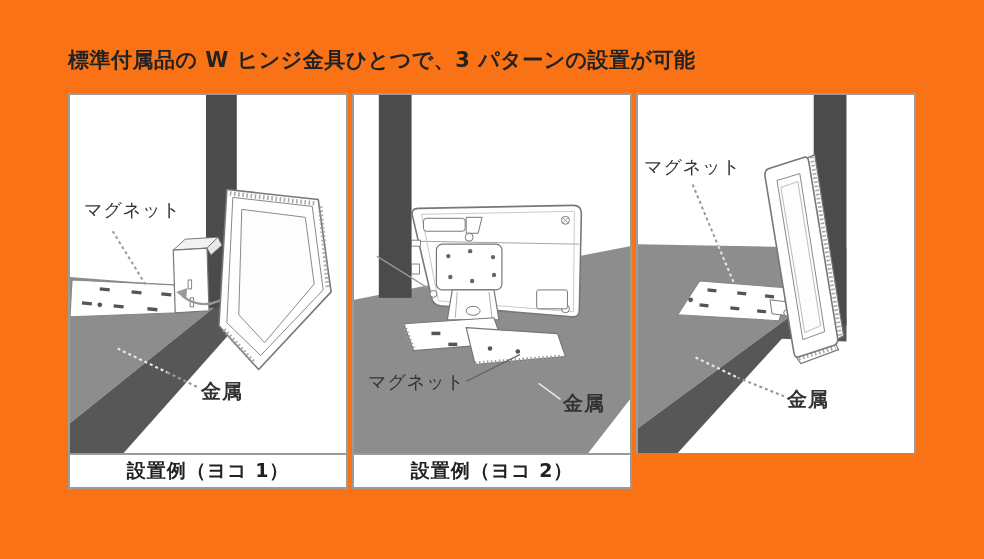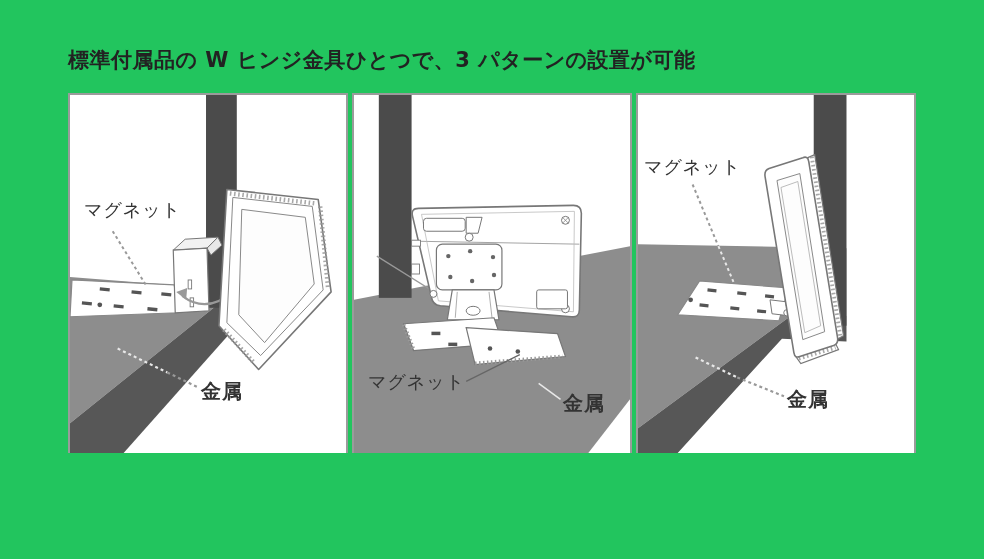--- a/index.html
+++ b/index.html
@@ -1,16 +1,16 @@
 <!DOCTYPE html>
 <html><head>
 <meta charset="utf-8">
 <style>
   html,body{margin:0;padding:0;background:#ffffff;}
-  .stage{position:relative;width:984px;height:559px;background:#22c55e;overflow:hidden;
+  .stage{position:relative;width:984px;height:559px;background:#f97316;overflow:hidden;
          font-family:"DejaVu Sans","Liberation Sans",sans-serif;}
   .title{position:absolute;left:68px;top:46px;font-size:21px;font-weight:bold;
          color:#222;letter-spacing:0.5px;white-space:nowrap;}
   .panels{position:absolute;left:68px;top:93px;display:flex;gap:4px;}
   .panel{width:280px;display:flex;flex-direction:column;}
   .illus{position:relative;height:360px;border:2px solid #9b9b9b;border-bottom:none;
          background:#fff;box-sizing:border-box;overflow:hidden;}
   .illus svg{display:block;width:100%;height:100%;}
   .caption{height:36px;border:2px solid #9b9b9b;background:#fff;box-sizing:border-box;
            display:flex;align-items:center;justify-content:center;
@@ -69,20 +69,21 @@
 
           <path d="M43,137 L77,192" stroke="#999" stroke-width="2" stroke-dasharray="3,3"></path>
           <g>
             <path d="M48,255 L98,279" stroke="#e8e8e8" stroke-width="2.2" stroke-dasharray="3,3"></path>
             <path d="M98,279 L129,294" stroke="#999" stroke-width="2.2" stroke-dasharray="3,3"></path>
           </g>
         </svg>
         <div class="lbl" style="left:14px;top:103px">マグネット</div>
         <div class="lbl metal" style="left:131px;top:283px">金属</div>
       </div>
+      <div class="caption">設置例（ヨコ 1）</div>
     </div>
 
     <div class="panel">
       <div class="illus">
         <svg viewBox="0 0 278 360" preserveAspectRatio="none">
 
           <g>
             <polygon points="0,206 278,152 278,360 0,360" fill="#8d8d8d"></polygon>
             <polygon points="236,360 278,306 278,360" fill="#ffffff"></polygon>
           </g>
@@ -128,20 +129,21 @@
             <circle cx="137" cy="255" r="2.3" fill="#555"></circle>
             <circle cx="165" cy="258" r="2.3" fill="#555"></circle>
           </g>
 
           <path d="M113,288 L167,261" stroke="#666" stroke-width="1.3"></path>
           <path d="M186,290 L208,306" stroke="#e8e8e8" stroke-width="1.6"></path>
         </svg>
         <div class="lbl" style="left:14px;top:275px">マグネット</div>
         <div class="lbl metal" style="left:209px;top:295px">金属</div>
       </div>
+      <div class="caption">設置例（ヨコ 2）</div>
     </div>
 
     <div class="panel">
       <div class="illus">
         <svg viewBox="0 0 278 360" preserveAspectRatio="none">
 
           <g>
             <polygon points="0,150 210,154 210,222 150,225 0,335" fill="#8d8d8d"></polygon>
             <polygon points="0,335 150,225 210,222 210,248 145,245 40,360 0,360" fill="#575757"></polygon>
           </g>

